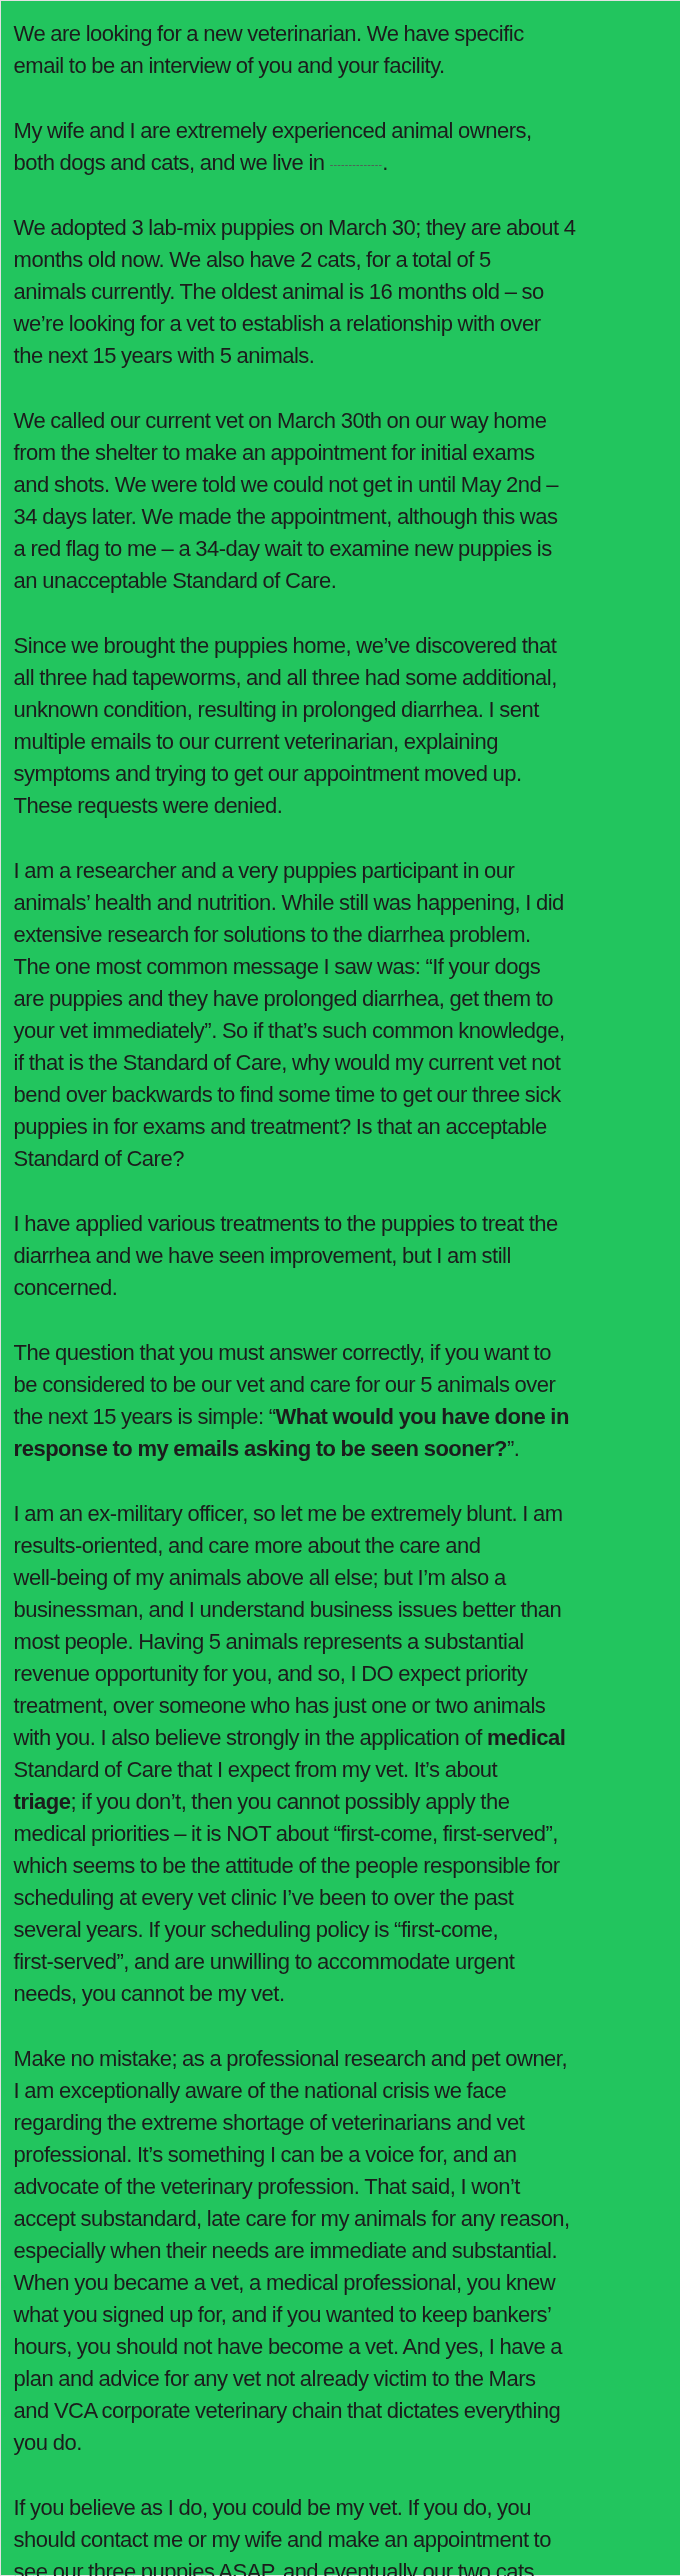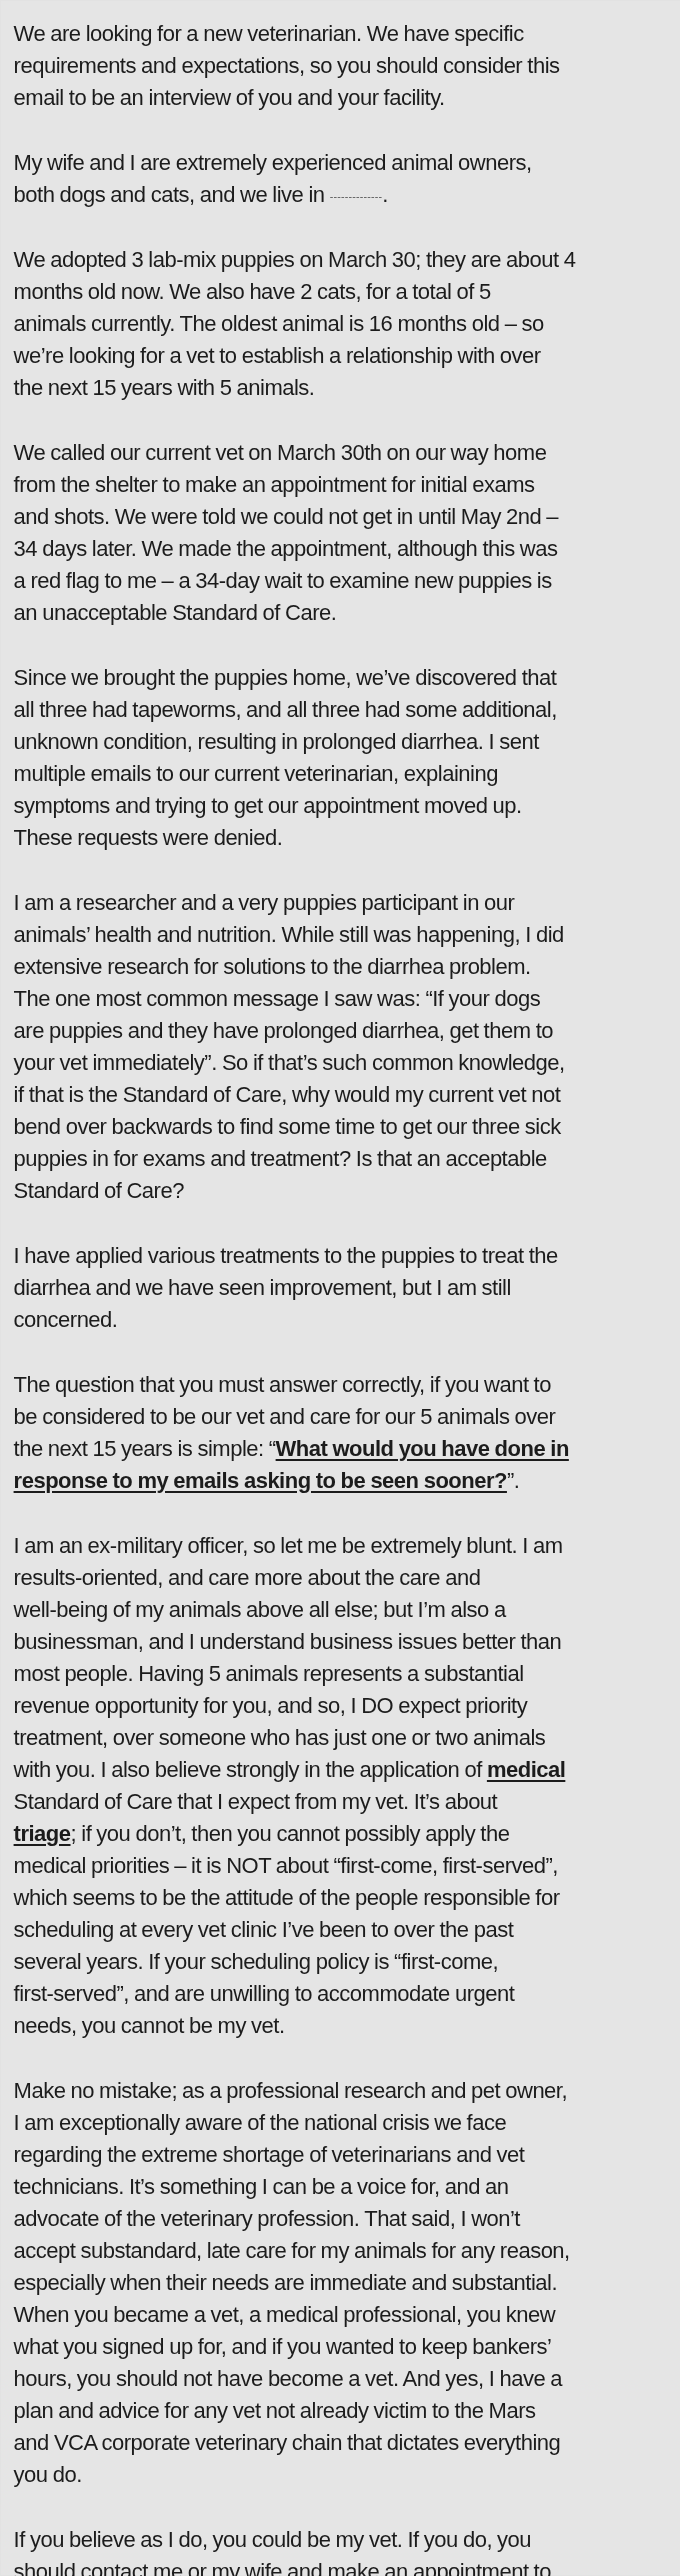--- a/index.html
+++ b/index.html
@@ -10,21 +10,21 @@
   body {
     width: 680px;
     height: 2576px;
     overflow: hidden;
   }
   .page {
     position: relative;
     width: 679px;
     height: 2574px;
     border: 1px solid #e2e2e2;
-    background: #e5e5e5;
+    background: #22c55e;
     box-sizing: content-box;
   }
   .content {
     position: absolute;
     left: 12.6px;
     top: 16.5px;
     width: 665px;
     font-family: "Liberation Sans", sans-serif;
     font-size: 22px;
     letter-spacing: -0.5px;
@@ -35,39 +35,37 @@
     margin: 0 0 33px 0;
   }
   .line {
     display: block;
     height: 32px;
     line-height: 32px;
     white-space: nowrap;
   }
   .seg-strong {
     font-weight: bold;
-    text-decoration: underline;
     text-decoration-thickness: 1.5px;
     text-underline-offset: 2.9px;
   }
   .redacted {
     font-size: 10.7px;
     letter-spacing: 0.2px;
     color: #555;
     vertical-align: 1.9px;
   }
 </style>
 </head>
 <body>
 
 <div class="page">
   <div class="content" id="email-body">
       <div class="para">
         <span class="line"><span>We are looking for a new veterinarian. We have specific</span></span>
-        <span class="line"><span>requirements and expectations, so you should consider this</span></span>
         <span class="line"><span>email to be an interview of you and your facility.</span></span>
       </div>
       <div class="para">
         <span class="line"><span>My wife and I are extremely experienced animal owners,</span></span>
         <span class="line"><span>both dogs and cats, and we live in </span><span class="redacted">--------------</span><span>.</span></span>
       </div>
       <div class="para">
         <span class="line"><span>We adopted 3 lab-mix puppies on March 30; they are about 4</span></span>
         <span class="line"><span>months old now. We also have 2 cats, for a total of 5</span></span>
         <span class="line"><span>animals currently. The oldest animal is 16 months old – so</span></span>
@@ -128,21 +126,21 @@
         <span class="line"><span>which seems to be the attitude of the people responsible for</span></span>
         <span class="line"><span>scheduling at every vet clinic I’ve been to over the past</span></span>
         <span class="line"><span>several years. If your scheduling policy is “first-come,</span></span>
         <span class="line"><span>first-served”, and are unwilling to accommodate urgent</span></span>
         <span class="line"><span>needs, you cannot be my vet.</span></span>
       </div>
       <div class="para">
         <span class="line"><span>Make no mistake; as a professional research and pet owner,</span></span>
         <span class="line"><span>I am exceptionally aware of the national crisis we face</span></span>
         <span class="line"><span>regarding the extreme shortage of veterinarians and vet</span></span>
-        <span class="line"><span>technicians. It’s something I can be a voice for, and an</span></span>
+        <span class="line"><span>professional. It’s something I can be a voice for, and an</span></span>
         <span class="line"><span>advocate of the veterinary profession. That said, I won’t</span></span>
         <span class="line"><span>accept substandard, late care for my animals for any reason,</span></span>
         <span class="line"><span>especially when their needs are immediate and substantial.</span></span>
         <span class="line"><span>When you became a vet, a medical professional, you knew</span></span>
         <span class="line"><span>what you signed up for, and if you wanted to keep bankers’</span></span>
         <span class="line"><span>hours, you should not have become a vet. And yes, I have a</span></span>
         <span class="line"><span>plan and advice for any vet not already victim to the Mars</span></span>
         <span class="line"><span>and VCA corporate veterinary chain that dictates everything</span></span>
         <span class="line"><span>you do.</span></span>
       </div>

